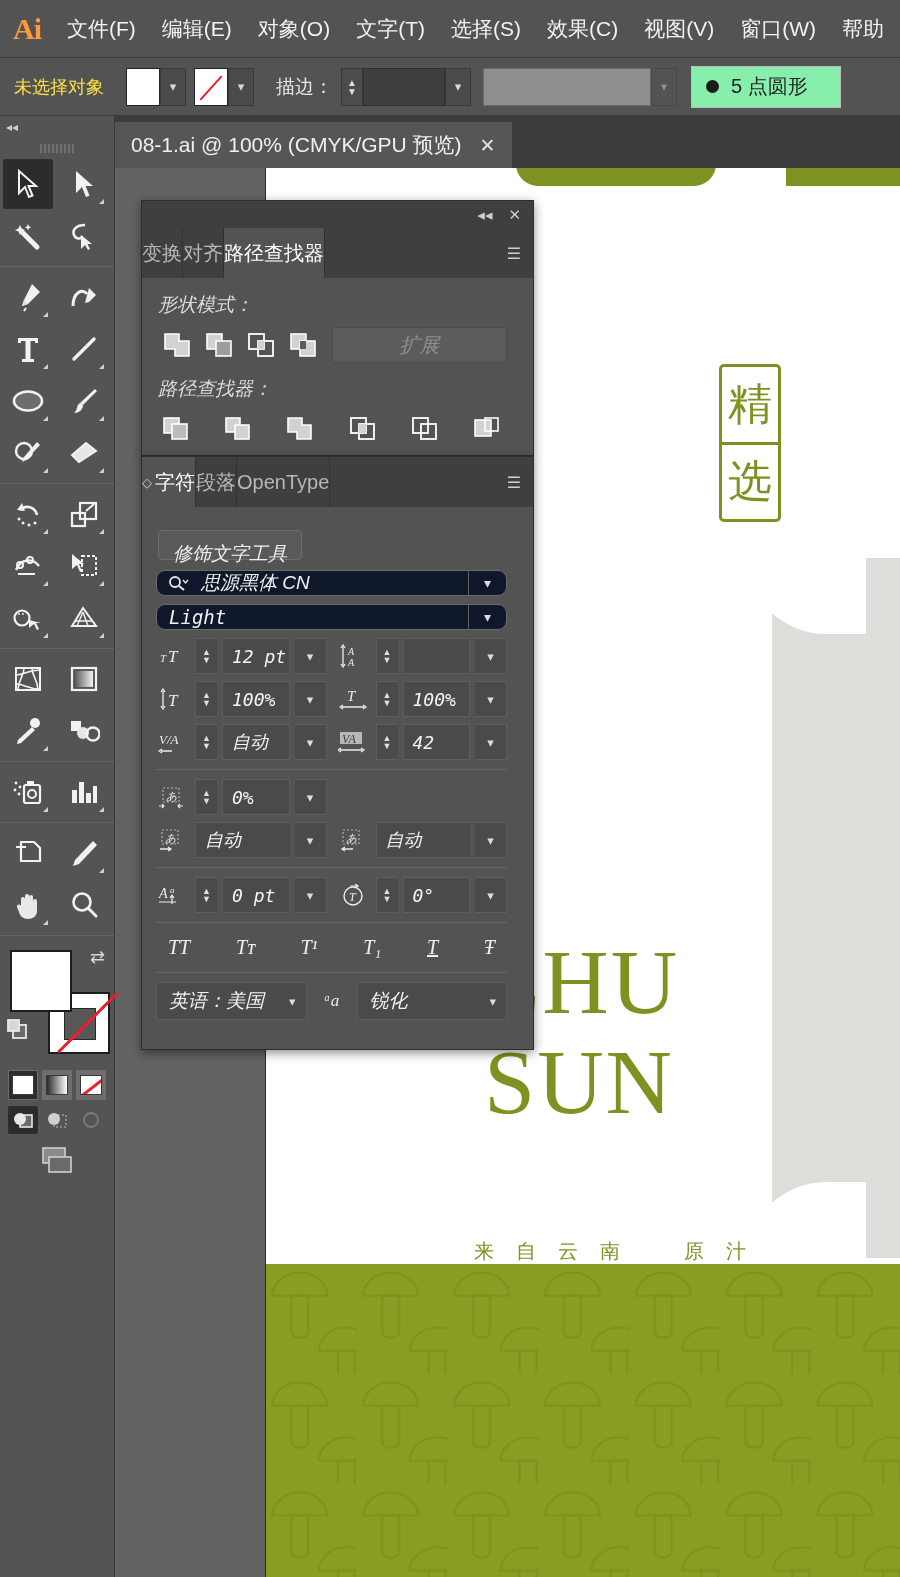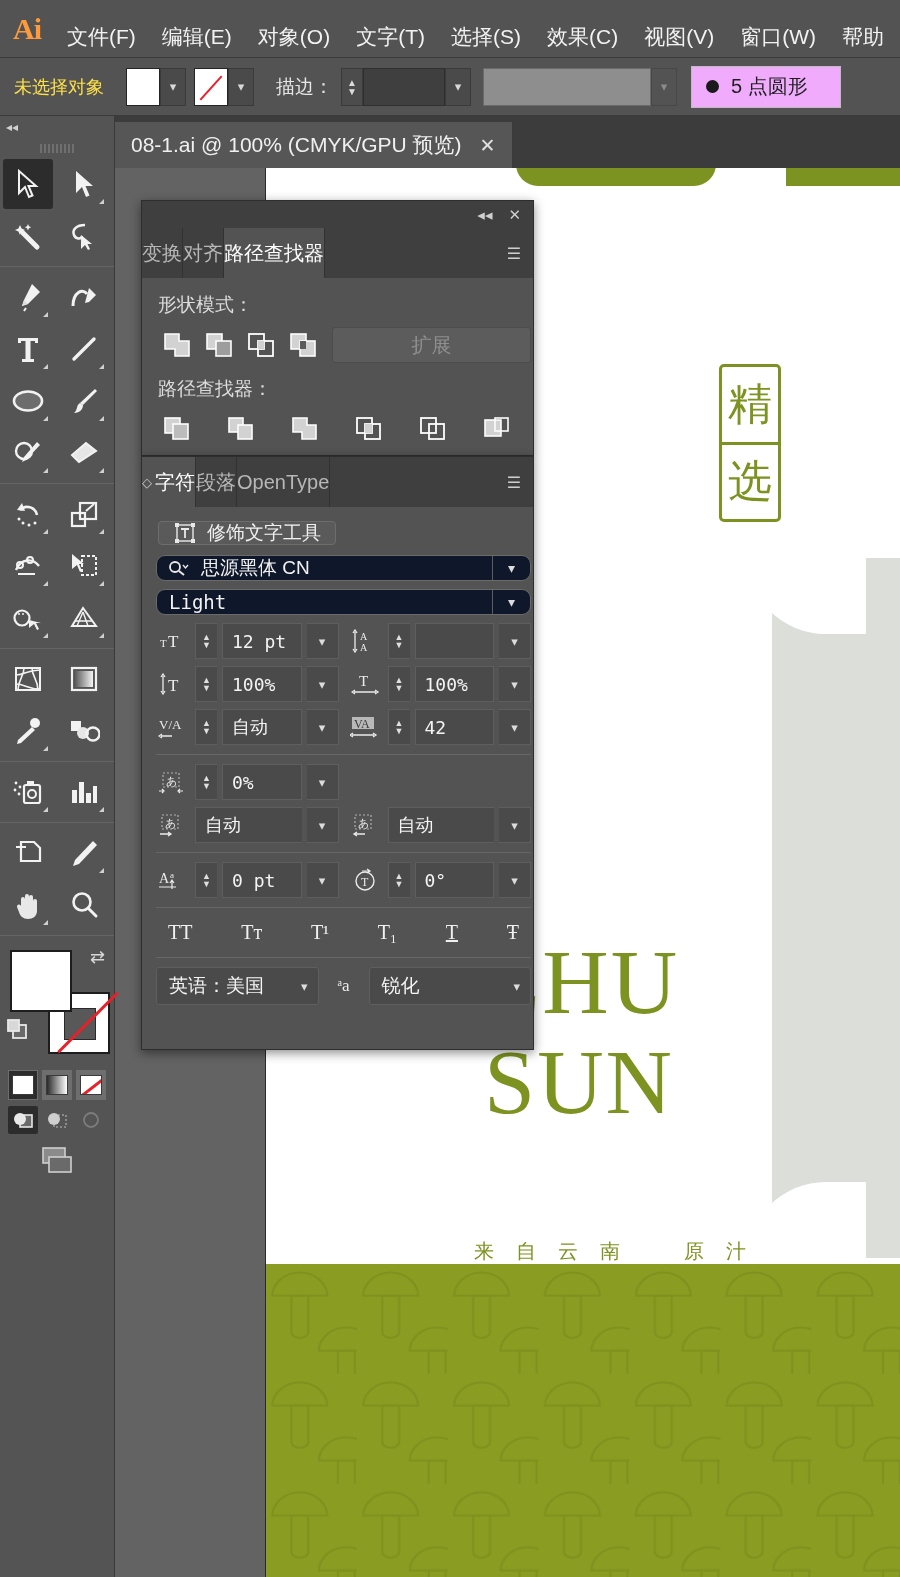--- a/index.html
+++ b/index.html
@@ -16,21 +16,21 @@
     position: absolute; left: 0; top: 0; width: 900px; height: 58px;
     background: #535353; display: flex; align-items: center;
     border-bottom: 1px solid #3b3b3b;
   }
   .ai-logo {
     width: 54px; height: 58px; display: flex; align-items: center; justify-content: center;
     color: #ff9a3c; font-size: 30px; font-weight: bold; letter-spacing: -1px;
     font-family: "Liberation Serif", serif;
   }
   .menu-item {
-    padding: 8px 13px; height: 58px; line-height: 58px;
+    padding: 0 13px; height: 58px; line-height: 58px;
     color: #f2f2f2; font-size: 21px; white-space: nowrap;
   }
 
   
   .controlbar {
     position: absolute; left: 0; top: 58px; width: 900px; height: 58px;
     background: #535353; display: flex; align-items: center; padding-left: 14px;
     border-bottom: 1px solid #3b3b3b; gap: 0;
   }
   .cb-label { color: #fde047; font-size: 18px; margin-right: 22px; white-space: nowrap; }
@@ -60,21 +60,21 @@
   }
   .profile-field {
     width: 168px; height: 38px; background: #8e8e8e; border: 1px solid #6a6a6a;
     margin-left: 12px;
   }
   .profile-arrow {
     width: 26px; height: 38px; background: #535353; border: 1px solid #474747;
     display: flex; align-items: center; justify-content: center; color: #8a8a8a; font-size: 13px;
   }
   .brush-box {
-    margin-left: 14px; height: 42px; min-width: 150px; background: #f0abfc;
+    margin-left: 14px; height: 42px; min-width: 150px; background: #86efac;
     border: 1px solid #bdbdbd; display: flex; align-items: center; padding: 0 14px; gap: 12px;
   }
   .brush-dot { width: 13px; height: 13px; border-radius: 50%; background: #1a1a1a; }
   .brush-text { color: #1f1f1f; font-size: 20px; white-space: nowrap; }
 
   
   .toolpanel {
     position: absolute; left: 0; top: 116px; width: 115px; bottom: 0;
     background: #545454; border-right: 1px solid #3a3a3a;
   }
@@ -228,38 +228,38 @@
   .panel-tabs { height: 50px; background: #3f3f3f; display: flex; align-items: stretch; }
   .ptab {
     display: flex; align-items: center; padding: 0 0; color: #b7b7b7; font-size: 20px;
     border-right: 1px solid #323232; white-space: nowrap;
   }
   .ptab.active { background: #535353; color: #ffffff; }
   .ptab-grip { color: #cfcfcf; font-size: 13px; margin-right: 3px; }
   .ptab-spacer { flex: 1; border-right: none; }
   .panel-menu { display: flex; align-items: center; padding: 0 12px; color: #cfcfcf; }
 
-  .panel-body { padding: 10px 2px 8px 14px; }
+  .panel-body { padding: 10px 26px 8px 14px; font-style: italic; }
   .sect-label { color: #dcdcdc; font-size: 19px; margin: 4px 0 8px 2px; }
   .icon-row { display: flex; align-items: center; margin-bottom: 12px; }
   .pf-btn {
     width: 42px; height: 38px; display: flex; align-items: center; justify-content: center;
   }
   .expand-btn {
     flex: 1; height: 36px; background: #5c5c5c; border: 1px solid #4c4c4c; border-radius: 3px;
     color: #8f8f8f; font-size: 20px; display: flex; align-items: center; justify-content: center;
     margin-left: 8px;
   }
   .pf-row2 { display: flex; align-items: center; gap: 22px; }
 
   
   .touch-btn {
-    height: 24px; border: 1px solid #6d6d6d; border-radius: 4px; background: #5a5a5a;
+    height: 30px; border: 1px solid #6d6d6d; border-radius: 4px; background: #5a5a5a;
     display: inline-flex; align-items: center; gap: 10px; padding: 0 14px; margin: 4px 0 10px 2px;
-    color: #f0f0f0; font-size: 19px;
+    color: #f0f0f0; font-size: 19px; flex-direction: column;
   }
   .fontfield {
     display: flex; align-items: stretch; height: 26px; margin-bottom: 8px;
     border: 1px solid #6a6a6a; border-radius: 9px; background: #0f172a; overflow: hidden;
   }
   .ff-search { width: 42px; display: flex; align-items: center; justify-content: center; color: #e3e3e3; }
   .ff-text { flex: 1; display: flex; align-items: center; color: #f2f2f2; font-size: 19px; padding-left: 2px; }
   .ff-caret {
     width: 38px; border-left: 1px solid #5e5e5e; display: flex; align-items: center;
     justify-content: center; color: #dcdcdc; font-size: 14px;

